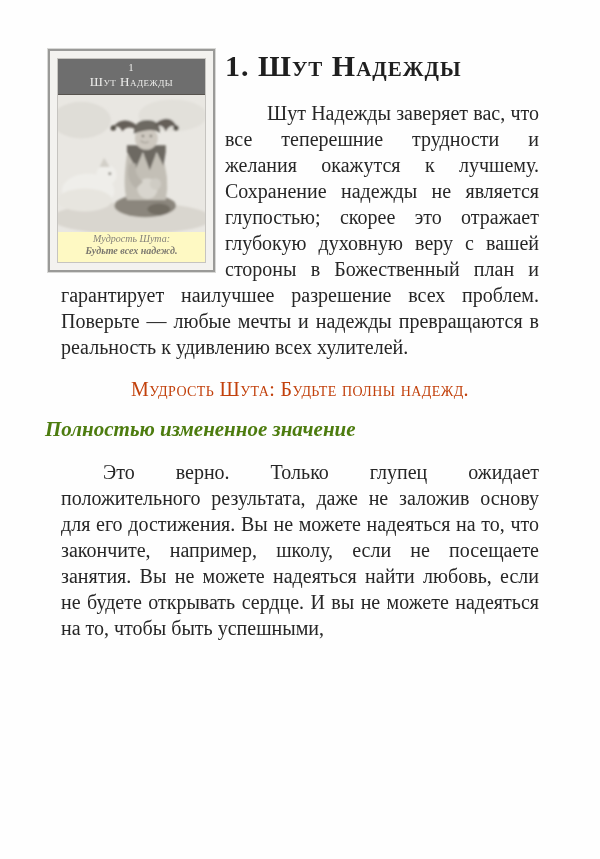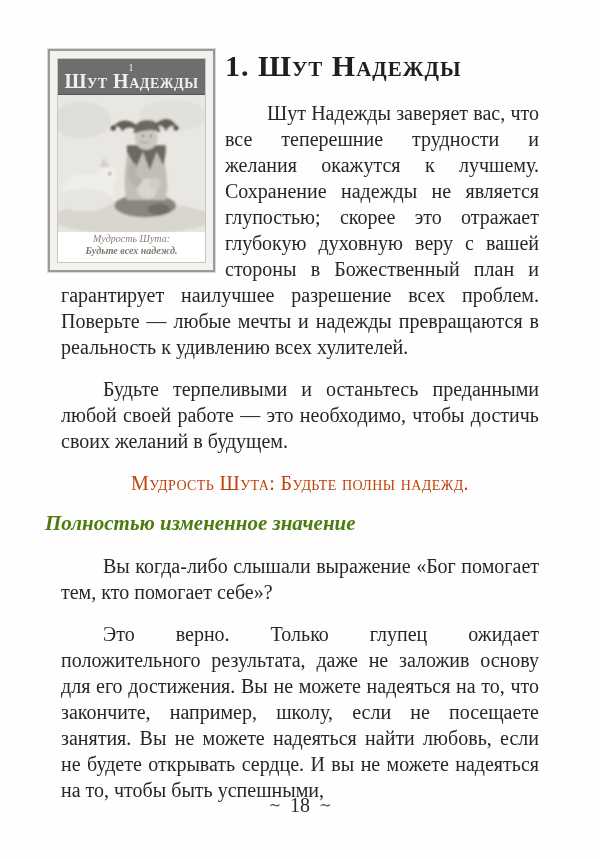--- a/index.html
+++ b/index.html
@@ -36,32 +36,32 @@
   .card-band{
     background:#6e6e6e;
     color:#efefed;
     text-align:center;
     padding:3px 0 4px 0;
     border-bottom:1px solid #57534e;
   }
   .card-num{font-size:10px;line-height:11px;letter-spacing:1px;}
   .card-title{
     font-variant:small-caps;
-    font-weight:bold;
-    font-size:20px;line-height:17px;
+    font-weight:normal;
+    font-size:13px;line-height:17px;
     letter-spacing:0.5px;
   }
   .card-art{flex:1 1 auto;display:block;width:100%;}
   .card-caption{
     text-align:center;
     font-style:italic;
     color:#84817a;
     font-size:10px;line-height:12px;
     padding:1px 2px 5px 2px;
-    background:#ffffff;
+    background:#fef9c3;
   }
   .card-caption .cap2{font-weight:bold;color:#7b786f;}
 
   
   h1.title{
     margin:0 0 13px 0;
     padding-top:2px;
     font-size:30px;line-height:36px;
     font-weight:bold;
     font-variant:small-caps;
@@ -163,26 +163,21 @@
         <div class="card-caption">
           <div class="cap1">Мудрость Шута:</div>
           <div class="cap2">Будьте всех надежд.</div>
         </div>
       </div>
     </div>
 
     <h1 class="title">1. Шут Надежды</h1>
 
     <p class="body">Шут Надежды заверяет вас, что все теперешние трудности и желания окажутся к лучшему. Сохранение на­дежды не является глупостью; скорее это отражает глубокую духовную веру с вашей стороны в Божественный план и гарантирует наилучшее разре­шение всех проблем. Поверьте — любые мечты и на­дежды превращаются в реальность к удивлению всех ху­лителей.</p>
-    <p class="body">Будьте терпеливыми и останьтесь преданными лю­бой своей работе — это необходимо, чтобы достичь своих желаний в будущем.</p>
 
     <div class="wisdom">Мудрость Шута: Будьте полны надежд.</div>
 
     <h2 class="section-heading">Полностью измененное значение</h2>
 
-    <p class="body">Вы когда-либо слышали выражение «Бог помогает тем, кто помогает себе»?</p>
     <p class="body">Это верно. Только глупец ожидает положительного результата, даже не заложив основу для его достижения. Вы не можете надеяться на то, что закончите, например, школу, если не посещаете занятия. Вы не можете наде­яться найти любовь, если не будете открывать сердце. И вы не можете надеяться на то, чтобы быть успешными,</p>
   </div>
 
-  <div class="footer">
-    <span class="orn">∼</span><span>18</span><span class="orn">∼</span>
-  </div>
 </div>
 
 </body></html>

